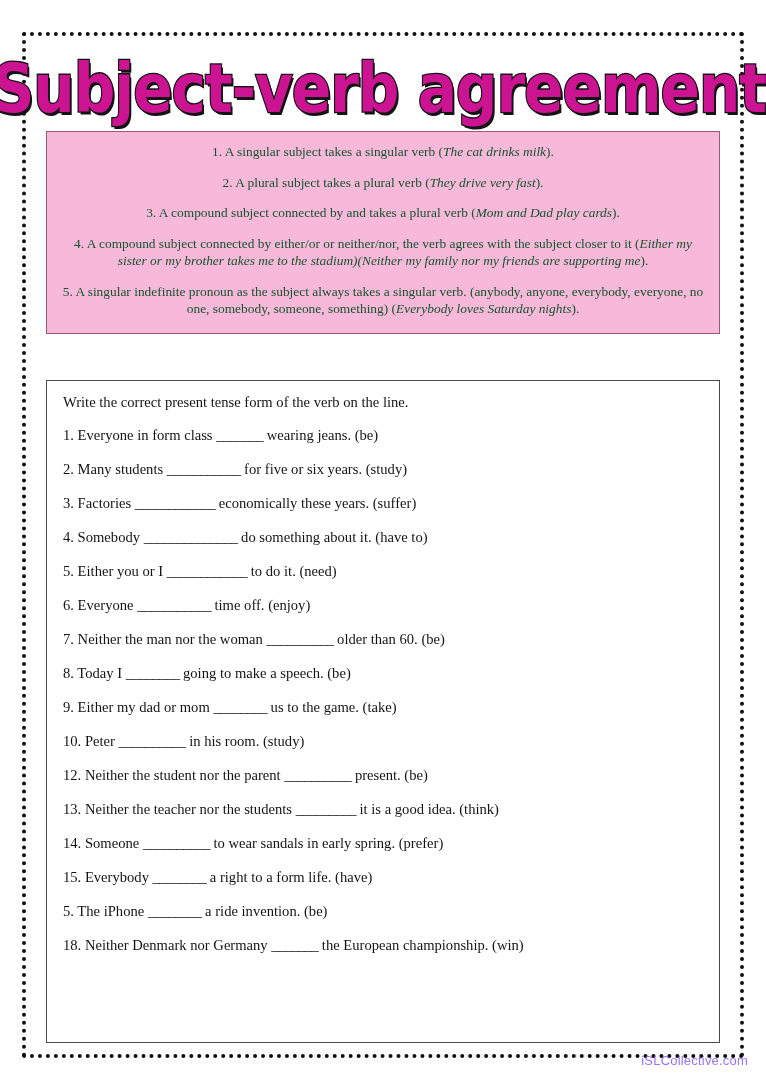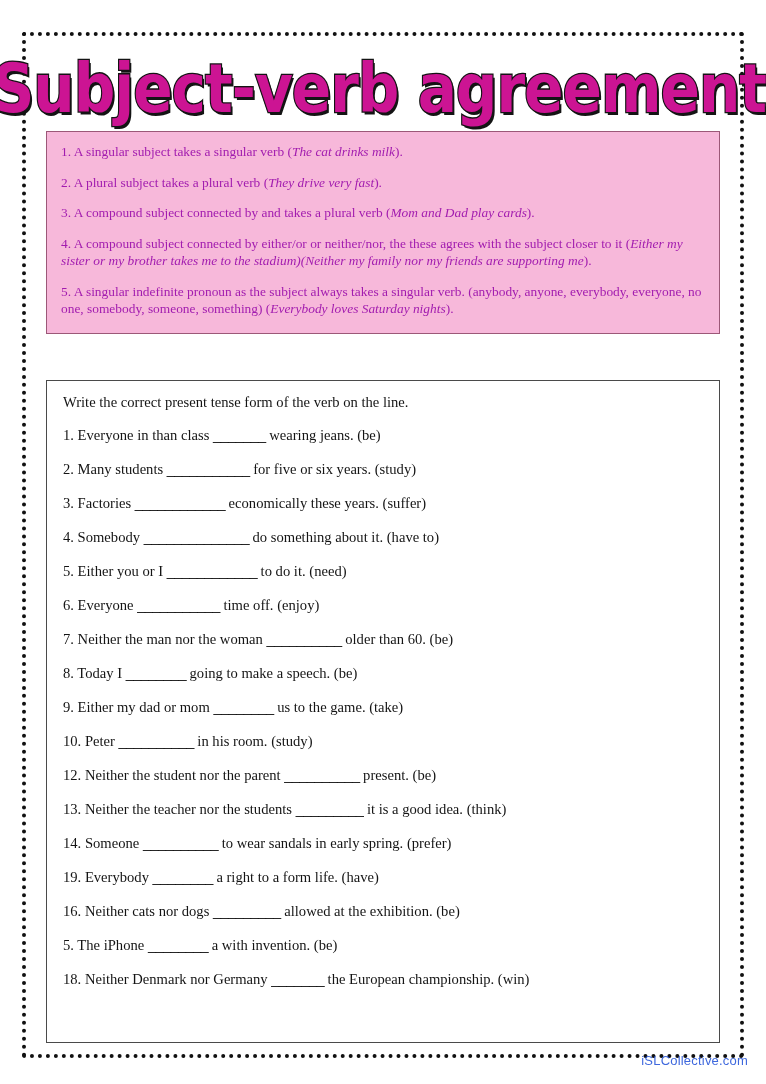--- a/index.html
+++ b/index.html
@@ -62,23 +62,23 @@
     top: 131px;
     width: 674px;
     box-sizing: border-box;
     background: #f7b8da;
     border: 1.5px solid #9c5878;
     padding: 11px 14px 13px 14px;
   }
   .rule-line {
     font-size: 13.4px;
     line-height: 17.5px;
-    color: #a21caf;
+    color: #14532d;
     margin: 0 0 13px 0;
-    text-align: left;
+    text-align: center;
   }
   .rule-line:last-child { margin-bottom: 2px; }
   .rule-line em { font-style: italic; }
 
   
   #exercise-box {
     position: absolute;
     left: 46px;
     top: 380px;
     width: 674px;
@@ -95,72 +95,71 @@
     margin: 0 0 14px 0;
   }
   .exercise-item {
     font-size: 14.6px;
     line-height: 19px;
     color: #141414;
     margin: 0 0 15px 0;
     white-space: nowrap;
   }
   .blank {
-    font-family: Liberation Sans, sans-serif;
+    font-family: Liberation Serif, serif;
     letter-spacing: -0.6px;
   }
 
   
   #watermark {
     position: absolute;
     right: 18px;
     bottom: 16px;
     font-family: "Liberation Sans", "DejaVu Sans", sans-serif;
     font-size: 13px;
     letter-spacing: 0.2px;
-    color: #1d4ed8;
+    color: #8b5cf6;
     opacity: 0.85;
     white-space: nowrap;
   }
 </style>
 </head>
 <body>
 
 <div id="worksheet-frame"></div>
 
 <div id="title-block">
   <span id="worksheet-title">Subject-verb agreement</span>
 </div>
 
 <div id="rules-box">
   <div id="rules-list">
       <p class="rule-line"><span>1.</span><span> A singular subject takes a singular verb (</span><em>The cat drinks milk</em><span>).</span></p>
       <p class="rule-line"><span>2.</span><span> A plural subject takes a plural verb (</span><em>They drive very fast</em><span>).</span></p>
       <p class="rule-line"><span>3.</span><span> A compound subject connected by and takes a plural verb (</span><em>Mom and Dad play cards</em><span>).</span></p>
-      <p class="rule-line"><span>4.</span><span> A compound subject connected by either/or or neither/nor, the these agrees with the subject closer to it (</span><em>Either my sister or my brother takes me to the stadium)(Neither my family nor my friends are supporting me</em><span>).</span></p>
+      <p class="rule-line"><span>4.</span><span> A compound subject connected by either/or or neither/nor, the verb agrees with the subject closer to it (</span><em>Either my sister or my brother takes me to the stadium)(Neither my family nor my friends are supporting me</em><span>).</span></p>
       <p class="rule-line"><span>5.</span><span> A singular indefinite pronoun as the subject always takes a singular verb. (anybody, anyone, everybody, everyone, no one, somebody, someone, something) (</span><em>Everybody loves Saturday nights</em><span>).</span></p>
     </div>
 </div>
 
 <div id="exercise-box">
   <p id="exercise-instruction">Write the correct present tense form of the verb on the line.</p>
   <div id="exercise-list">
-      <p class="exercise-item"><span>1.</span><span> Everyone in than class </span><span class="blank">_______</span><span> wearing jeans. (be)</span></p>
+      <p class="exercise-item"><span>1.</span><span> Everyone in form class </span><span class="blank">_______</span><span> wearing jeans. (be)</span></p>
       <p class="exercise-item"><span>2.</span><span> Many students </span><span class="blank">___________</span><span> for five or six years. (study)</span></p>
       <p class="exercise-item"><span>3.</span><span> Factories </span><span class="blank">____________</span><span> economically these years. (suffer)</span></p>
       <p class="exercise-item"><span>4.</span><span> Somebody </span><span class="blank">______________</span><span> do something about it. (have to)</span></p>
       <p class="exercise-item"><span>5.</span><span> Either you or I </span><span class="blank">____________</span><span> to do it. (need)</span></p>
       <p class="exercise-item"><span>6.</span><span> Everyone </span><span class="blank">___________</span><span> time off. (enjoy)</span></p>
       <p class="exercise-item"><span>7.</span><span> Neither the man nor the woman </span><span class="blank">__________</span><span> older than 60. (be)</span></p>
       <p class="exercise-item"><span>8.</span><span> Today I </span><span class="blank">________</span><span> going to make a speech. (be)</span></p>
       <p class="exercise-item"><span>9.</span><span> Either my dad or mom </span><span class="blank">________</span><span> us to the game. (take)</span></p>
       <p class="exercise-item"><span>10.</span><span> Peter </span><span class="blank">__________</span><span> in his room. (study)</span></p>
       <p class="exercise-item"><span>12.</span><span> Neither the student nor the parent </span><span class="blank">__________</span><span> present. (be)</span></p>
       <p class="exercise-item"><span>13.</span><span> Neither the teacher nor the students </span><span class="blank">_________</span><span> it is a good idea. (think)</span></p>
       <p class="exercise-item"><span>14.</span><span> Someone </span><span class="blank">__________</span><span> to wear sandals in early spring. (prefer)</span></p>
-      <p class="exercise-item"><span>19.</span><span> Everybody </span><span class="blank">________</span><span> a right to a form life. (have)</span></p>
-      <p class="exercise-item"><span>16.</span><span> Neither cats nor dogs </span><span class="blank">_________</span><span> allowed at the exhibition. (be)</span></p>
-      <p class="exercise-item"><span>5.</span><span> The iPhone </span><span class="blank">________</span><span> a with invention. (be)</span></p>
+      <p class="exercise-item"><span>15.</span><span> Everybody </span><span class="blank">________</span><span> a right to a form life. (have)</span></p>
+      <p class="exercise-item"><span>5.</span><span> The iPhone </span><span class="blank">________</span><span> a ride invention. (be)</span></p>
       <p class="exercise-item"><span>18.</span><span> Neither Denmark nor Germany </span><span class="blank">_______</span><span> the European championship. (win)</span></p>
     </div>
 </div>
 
 <div id="watermark">iSLCollective.com</div>
 
 </body></html>

